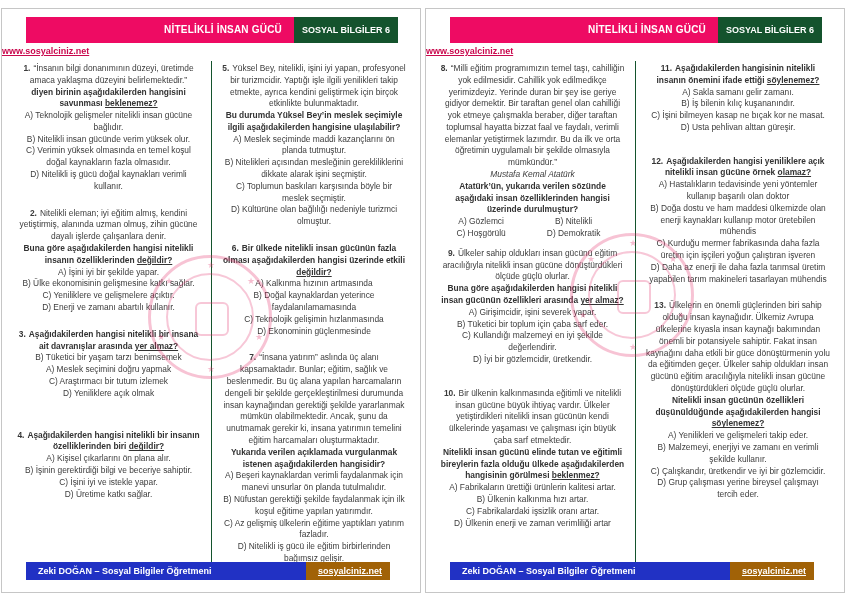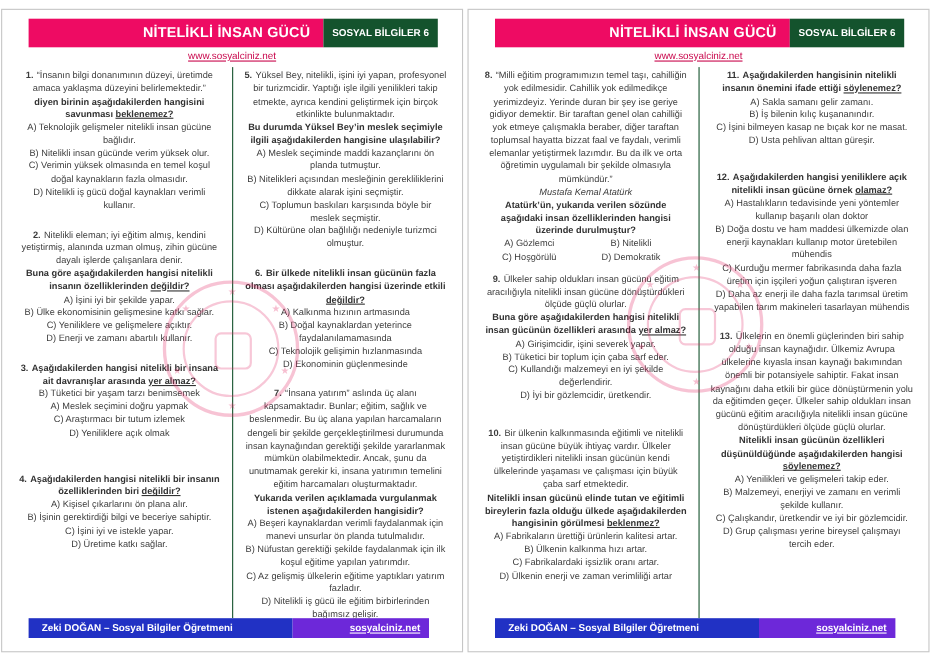--- a/index.html
+++ b/index.html
@@ -4,44 +4,44 @@
 <style>
   * { margin:0; padding:0; box-sizing:border-box; }
   html,body { width:853px; height:602px; background:#ffffff; font-family:"Liberation Sans", sans-serif; }
   .sheet { display:flex; gap:4px; padding:8px 1px 9px 1px; }
   .page {
     width:420px; height:585px; background:#ffffff;
     border:1px solid #c6c6c6; display:flex; flex-direction:column; position:relative; overflow:hidden;
   }
   
   .hdr { display:flex; height:26px; margin:8px 22px 0 24px; }
-  .hdr-pink { flex:1; background:#ee0b63; color:#fff; font-weight:bold; font-size:13px;
+  .hdr-pink { flex:1; background:#ee0b63; color:#fff; font-weight:bold; font-size:10px;
     display:flex; align-items:center; justify-content:flex-end; padding-right:12px; letter-spacing:.2px; }
   .hdr-blue { width:104px; background:#14532d; color:#fff; font-weight:bold; font-size:9px;
     display:flex; align-items:center; justify-content:center; }
-  .site-link { text-align:center; font-size:9px; font-weight:normal; color:#c9084d;
+  .site-link { font-size:9px; font-weight:bold; color:#c9084d;
     text-decoration:underline; margin-top:3px; }
   
   .cols { display:flex; margin:5px 4px 0 4px; height:503px; position:relative; overflow:hidden; }
   .col { width:50%; padding:2px 10px 0 10px;text-align:center; }
   .col-r { border-left:1px solid #14532d; }
   
   .q { margin-bottom:12px; }
   .q p { font-size:8.4px; line-height:11.8px; color:#3c3c3c; }
   .num { font-weight:bold; margin-right:3px; }
   .stem b { font-weight:bold; color:#333; }
   .u { text-decoration:underline; }
   .italic-line { font-style:italic; }
   .opts2 { display:grid; grid-template-columns:1fr 1.25fr; font-size:8.4px; line-height:11.8px; color:#3c3c3c; }
   .mb-s { margin-bottom:8px; } .mb-m { margin-bottom:15px; } .mb-l { margin-bottom:22px; } .mb-xl { margin-bottom:30px; } .mb-0 { margin-bottom:0; }
   
   .ftr { display:flex; height:18px; margin:0 30px 12px 24px; margin-top:auto; }
   .ftr-blue { flex:1; background:#2131c4; color:#fff; font-weight:bold; font-size:9px;
     display:flex; align-items:center; padding-left:12px; }
-  .ftr-pink { width:124px; background:#6d28d9; display:flex; align-items:center; justify-content:flex-end; padding-right:8px; }
+  .ftr-pink { width:84px; background:#a16207; display:flex; align-items:center; justify-content:flex-end; padding-right:8px; }
   .ftr-pink span { color:#fff; font-weight:bold; font-size:9px; text-decoration:underline; }
   
   .seal { position:absolute; width:124px; height:124px; border-radius:50%;
     border:3px solid rgba(225,40,100,.28); pointer-events:none; }
   .seal::before { content:""; position:absolute; inset:15px; border-radius:50%;
     border:2px solid rgba(225,40,100,.26); }
   .seal::after { content:""; position:absolute; left:44px; top:44px; width:30px; height:30px;
     border:2px solid rgba(225,40,100,.26); border-radius:6px; }
   .seal .st { position:absolute; color:rgba(225,40,100,.30); font-size:9px; }
   .st1{left:56px;top:2px;} .st2{left:14px;top:18px;} .st3{right:14px;top:18px;}

